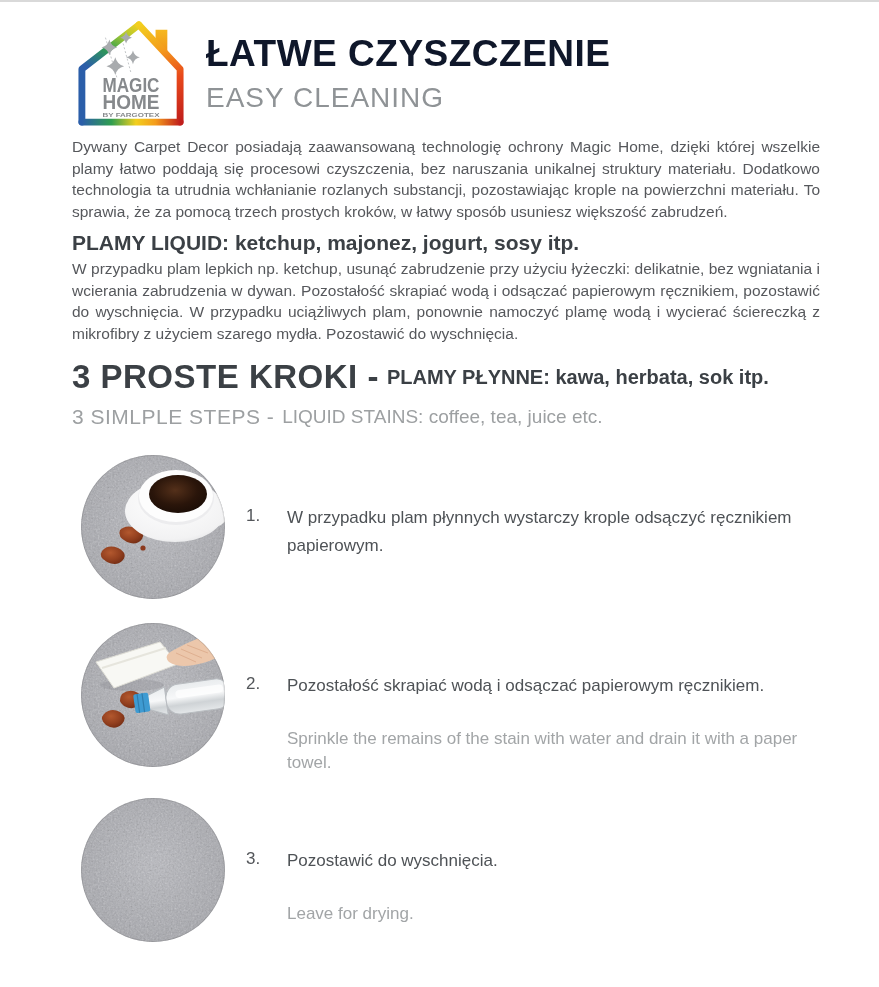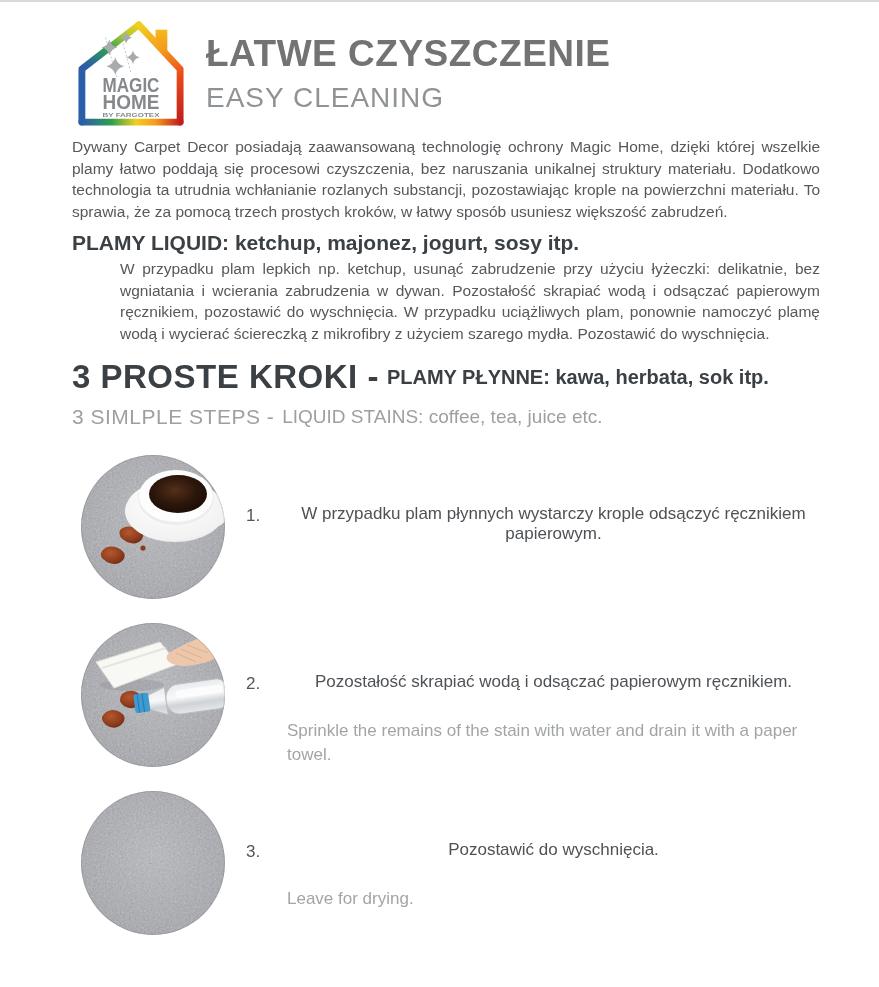--- a/index.html
+++ b/index.html
@@ -10,43 +10,43 @@
     background:#ffffff;
     border-top:2px solid #d9d9d9;
     padding:16px 59px 0 72px;
     overflow:hidden;
     font-family:"Liberation Sans", sans-serif;
   }
   
   .header { display:flex; align-items:flex-start; height:112px; }
   .logo { width:118px; height:110px; flex:none; }
   .titles { margin-left:16px; padding-top:16px; }
-  .title-pl { margin:0; font-size:37px; line-height:40px; font-weight:bold; color:#737373; letter-spacing:0.5px; }
+  .title-pl { margin:0; font-size:37px; line-height:40px; font-weight:bold; color:#0f172a; letter-spacing:0.5px; }
   .title-en { margin:5px 0 0; font-size:28px; line-height:38px; font-weight:normal; color:#8f9396; letter-spacing:1px; }
   
   .body-text { margin:0; font-size:15.5px; line-height:21.5px; text-align:justify; color:#56585c; }
   .intro { margin-top:6px; }
   .section-heading { margin:8px 0 0; font-size:21px; line-height:25px; font-weight:bold; color:#3b4045; }
-  .sticky-body { margin-top:3px;margin-left:48px; }
+  .sticky-body { margin-top:3px; }
   
   .steps-title { display:flex; align-items:flex-start; }
   .steps-title.pl { margin-top:14px; line-height:38px; }
   .steps-title.en { margin-top:4px; line-height:34px; }
   .steps-title.pl .big { font-size:33px; font-weight:bold; color:#3b4045; letter-spacing:0.5px; }
   .steps-title.pl .small { font-size:20px; font-weight:bold; color:#3b4045; margin-left:8px; }
   .steps-title.en .big { font-size:21px; color:#9da0a2; letter-spacing:0.5px; }
   .steps-title.en .small { font-size:19px; color:#9da0a2; margin-left:8px; }
   
   .steps-list { margin-top:20px; }
   .step { display:flex; align-items:flex-start; }
   .step + .step { margin-top:22px; }
   .step-media { width:146px; height:146px; flex:none; margin-left:8px; }
   .step-num { flex:none; width:41px; margin-left:20px; padding-top:50px; font-size:17px; line-height:24px; color:#53565a; }
   .step-texts { flex:1; max-width:545px; padding-top:50px; }
-  .step-pl { margin:0; font-size:17px; line-height:20px; color:#4e5256;text-align:center; }
+  .step-pl { margin:0; font-size:17px; line-height:28px; color:#4e5256; }
   .step-en { margin:27px 0 0; font-size:17px; line-height:24px; color:#a2a5a7; }
   svg text { font-family:"Liberation Sans", sans-serif; }
 </style>
 </head>
 <body>
 
 <svg width="0" height="0" style="position:absolute" aria-hidden="true">
   <defs>
     <radialGradient id="carpetGrad" cx="50%" cy="45%" r="75%">
       <stop offset="0%" stop-color="#b9bac0"></stop>

